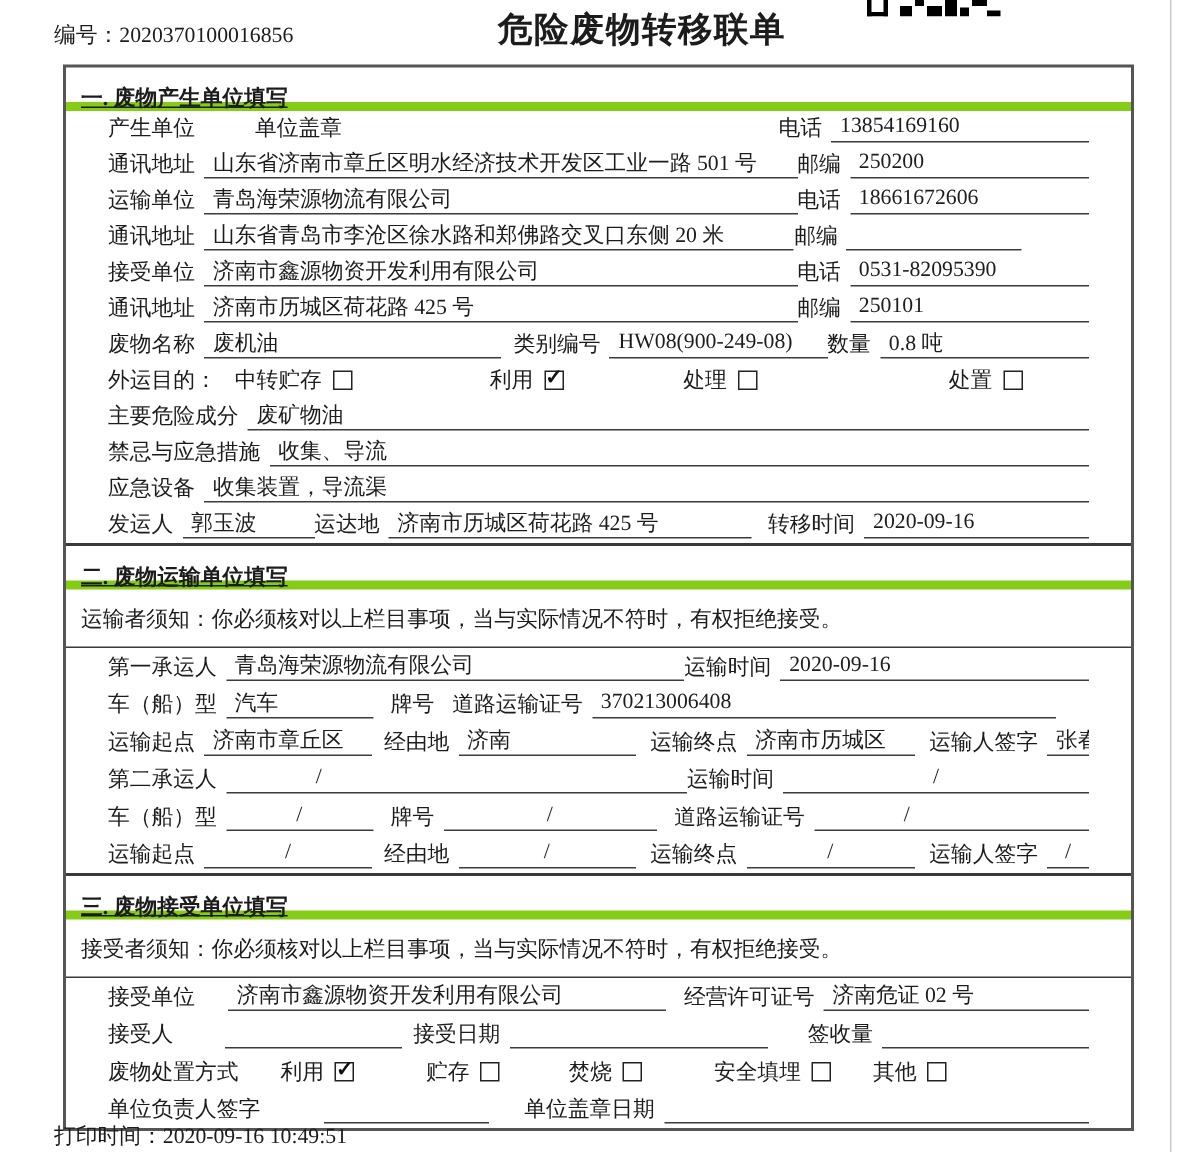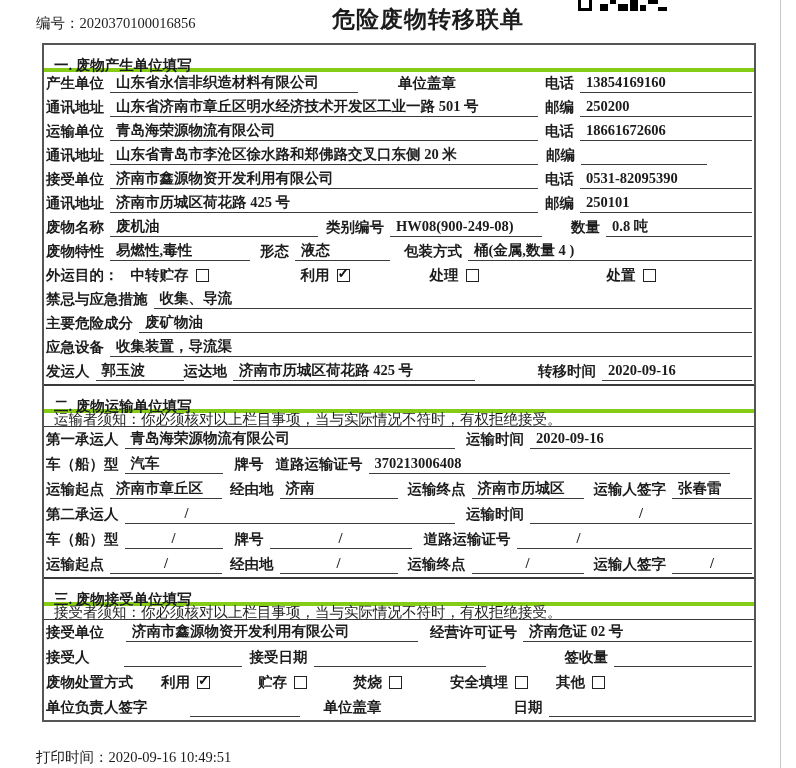--- a/index.html
+++ b/index.html
@@ -19,26 +19,26 @@
   }
   .qr-frag { position: absolute; left: 578px; top: 0; }
   .page-edge { position: absolute; left: 780px; top: 0; width: 1px; height: 768px; background: #c9c9c9; }
 
   .form-table {
     position: absolute; left: 42px; top: 43px; width: 714px;
     border: 2px solid #555; background: #fff;
   }
   .sec-hdr {
     font-weight: bold; padding: 20px 10px 3px; height: 26px;
-    border-bottom: 4px solid #84cc16; display: flex; align-items: center;
+    border-bottom: 6px solid #84cc16; display: flex; align-items: center; text-decoration: underline;
   }
   .sec-hdr.mid { border-top: 2px solid #3a3a3a; text-align: right; }
-  .notice { padding: 4px 10px; height: 14px; border-bottom: 1.5px solid #3a3a3a; display: flex; align-items: center; }
-
-  .row { display: flex; align-items: flex-end; padding: 0 2px 3px; font-weight: bold; }
+  .notice { padding: 4px 10px; height: 39px; border-bottom: 1.5px solid #3a3a3a; display: flex; align-items: center; }
+
+  .row { display: flex; align-items: flex-end; padding: 0 28px 3px; }
   .s1 .row { height: 24px; }
   .s2 .row, .s3 .row { height: 25px; }
   .lbl { white-space: nowrap; }
   .u {
     display: inline-block; border-bottom: 1px solid #3c3c3c;
     padding: 0 6px; white-space: nowrap; min-height: 19px; margin-left: 6px;
     overflow: hidden;
   }
   .u.flex { flex: 1; }
   .u.ctr { text-align: center; }
@@ -78,21 +78,20 @@
 </svg>
 <div class="page-edge"></div>
 
 <div class="form-table">
 
   <div class="s1">
     <div class="sec-hdr">一. 废物产生单位填写</div>
 
     <div class="row">
       <span class="lbl">产生单位</span>
-      <span class="u" style="width:248px">山东省永信非织造材料有限公司</span>
       <span class="lbl" style="margin-left:40px">单位盖章</span>
       <span class="sp"></span>
       <span class="lbl">电话</span>
       <span class="u" style="width:172px">13854169160</span>
     </div>
 
     <div class="row">
       <span class="lbl">通讯地址</span>
       <span class="u" style="width:428px">山东省济南市章丘区明水经济技术开发区工业一路 501 号</span>
       <span class="sp"></span>
@@ -135,28 +134,20 @@
     <div class="row">
       <span class="lbl">废物名称</span>
       <span class="u" style="width:208px">废机油</span>
       <span class="lbl" style="margin-left:8px">类别编号</span>
       <span class="u" style="width:152px">HW08(900-249-08)</span>
       <span class="sp"></span>
       <span class="lbl">数量</span>
       <span class="u" style="width:146px">0.8 吨</span>
     </div>
 
-    <div class="row">
-      <span class="lbl">废物特性</span>
-      <span class="u" style="width:140px">易燃性,毒性</span>
-      <span class="lbl" style="margin-left:10px">形态</span>
-      <span class="u" style="width:95px">液态</span>
-      <span class="lbl" style="margin-left:14px">包装方式</span>
-      <span class="u flex">桶(金属,数量  4 )</span>
-    </div>
 
     <div class="row">
       <span class="lbl">外运目的：</span>
       <span class="opt" style="margin-left:12px">
         <span class="lbl">中转贮存</span>
         <span class="cb" data-checked="false"></span>
       </span>
       <span class="opt" style="margin-left:92px">
         <span class="lbl">利用</span>
         <span class="cb" data-checked="true"></span>
@@ -165,27 +156,27 @@
         <span class="lbl">处理</span>
         <span class="cb" data-checked="false"></span>
       </span>
       <span class="opt" style="margin-left:128px">
         <span class="lbl">处置</span>
         <span class="cb" data-checked="false"></span>
       </span>
     </div>
 
     <div class="row">
+      <span class="lbl">主要危险成分</span>
+      <span class="u flex">废矿物油</span>
+    </div>
+
+    <div class="row">
       <span class="lbl">禁忌与应急措施</span>
       <span class="u flex">收集、导流</span>
-    </div>
-
-    <div class="row">
-      <span class="lbl">主要危险成分</span>
-      <span class="u flex">废矿物油</span>
     </div>
 
     <div class="row">
       <span class="lbl">应急设备</span>
       <span class="u flex">收集装置，导流渠</span>
     </div>
 
     <div class="row">
       <span class="lbl">发运人</span>
       <span class="u" style="width:88px">郭玉波</span>
@@ -299,21 +290,21 @@
       <span class="opt" style="margin-left:28px">
         <span class="lbl">其他</span>
         <span class="cb" data-checked="false"></span>
       </span>
     </div>
 
     <div class="row">
       <span class="lbl">单位负责人签字</span>
       <span class="u" style="width:110px;margin-left:42px"></span>
       <span class="lbl" style="margin-left:24px">单位盖章</span>
-      <span class="lbl" style="margin-left:132px">日期</span>
+      <span class="lbl" style="">日期</span>
       <span class="u flex"></span>
     </div>
   </div>
 </div>
 
 <div class="footer">
   <span>打印时间：</span><span>2020-09-16 10:49:51</span>
 </div>
 
 </body></html>

